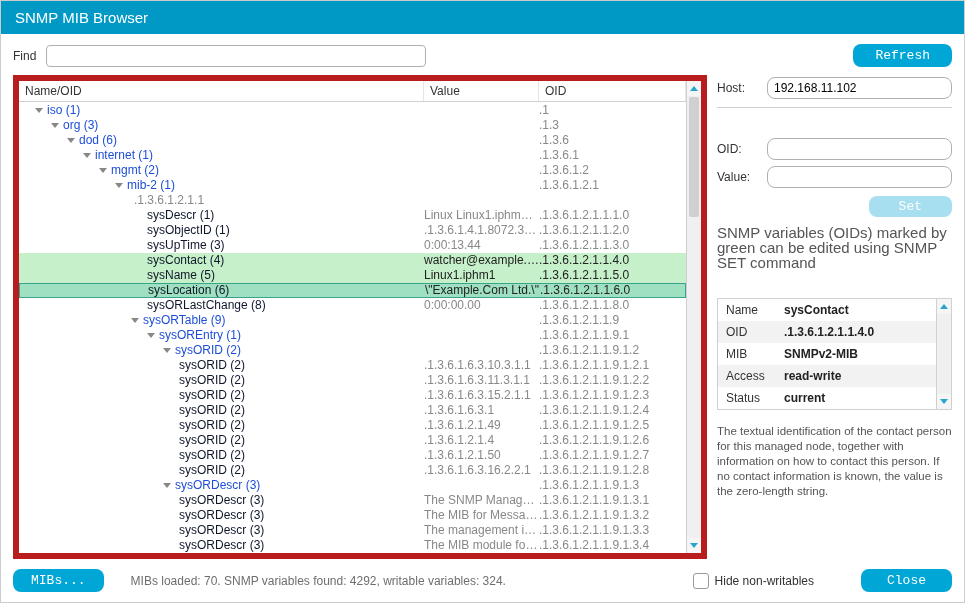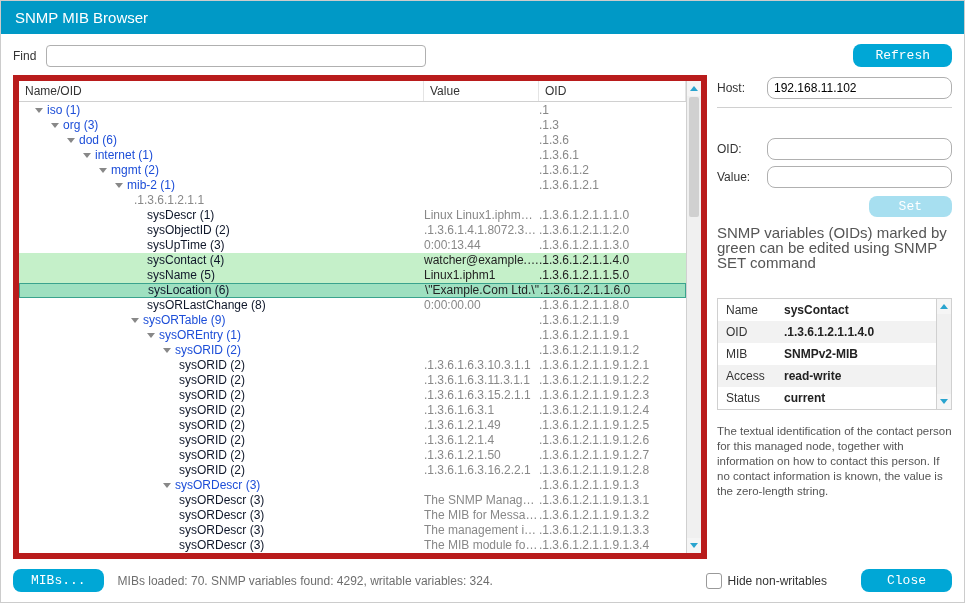--- a/index.html
+++ b/index.html
@@ -44,21 +44,21 @@
   .divider { border-top:1px solid #d0d0d0; margin:2px 0;}
   .set-row { display:flex; justify-content:flex-end; margin-top:2px;}
   .hint { font-size:15px; color:#555; line-height:15px; margin-top:2px;}
   .detail-grid { border:1px solid #d0d0d0; font-size:12px; position:relative; display:flex;}
   .detail-body { flex:1;}
   .drow { display:flex; }
   .drow.alt { background:#f2f2f2;}
   .dlabel{ width:60px; padding:4px 8px;}
   .dval{ flex:1; padding:4px 6px; font-weight:600; color:#222;}
   .descr { font-size:11.5px; color:#555; line-height:15px; margin-top:8px;}
-  .footer { display:flex; align-items:center; padding:10px 12px; gap:14px; }
+  .footer { display:flex; align-items:center; padding:10px 12px; gap:27px; }
   .status { color:#6e6e6e; font-size:12px; flex:1;}
   .checkbox { width:16px; height:16px; border:1px solid #9a9a9a; border-radius:3px; background:#fff;}
   .chk-row { display:flex; align-items:center; gap:6px; margin-right:20px;}
 </style>
 </head>
 <body>
 
 <div class="title-bar">
   <span>SNMP MIB Browser</span>
 </div>
@@ -135,21 +135,21 @@
             </div>
             <div class="row">
               <div class="cell-name" style="padding-left: 128px;">
                 <span class="child-label">sysDescr (1)</span>
               </div>
               <div class="cell-value">Linux Linux1.iphm1 ...</div>
               <div class="cell-oid">.1.3.6.1.2.1.1.1.0</div>
             </div>
             <div class="row">
               <div class="cell-name" style="padding-left: 128px;">
-                <span class="child-label">sysObjectID (2)</span>
+                <span class="child-label">sysObjectID (1)</span>
               </div>
               <div class="cell-value">.1.3.6.1.4.1.8072.3.2.10</div>
               <div class="cell-oid">.1.3.6.1.2.1.1.2.0</div>
             </div>
             <div class="row">
               <div class="cell-name" style="padding-left: 128px;">
                 <span class="child-label">sysUpTime (3)</span>
               </div>
               <div class="cell-value">0:00:13.44</div>
               <div class="cell-oid">.1.3.6.1.2.1.1.3.0</div>

